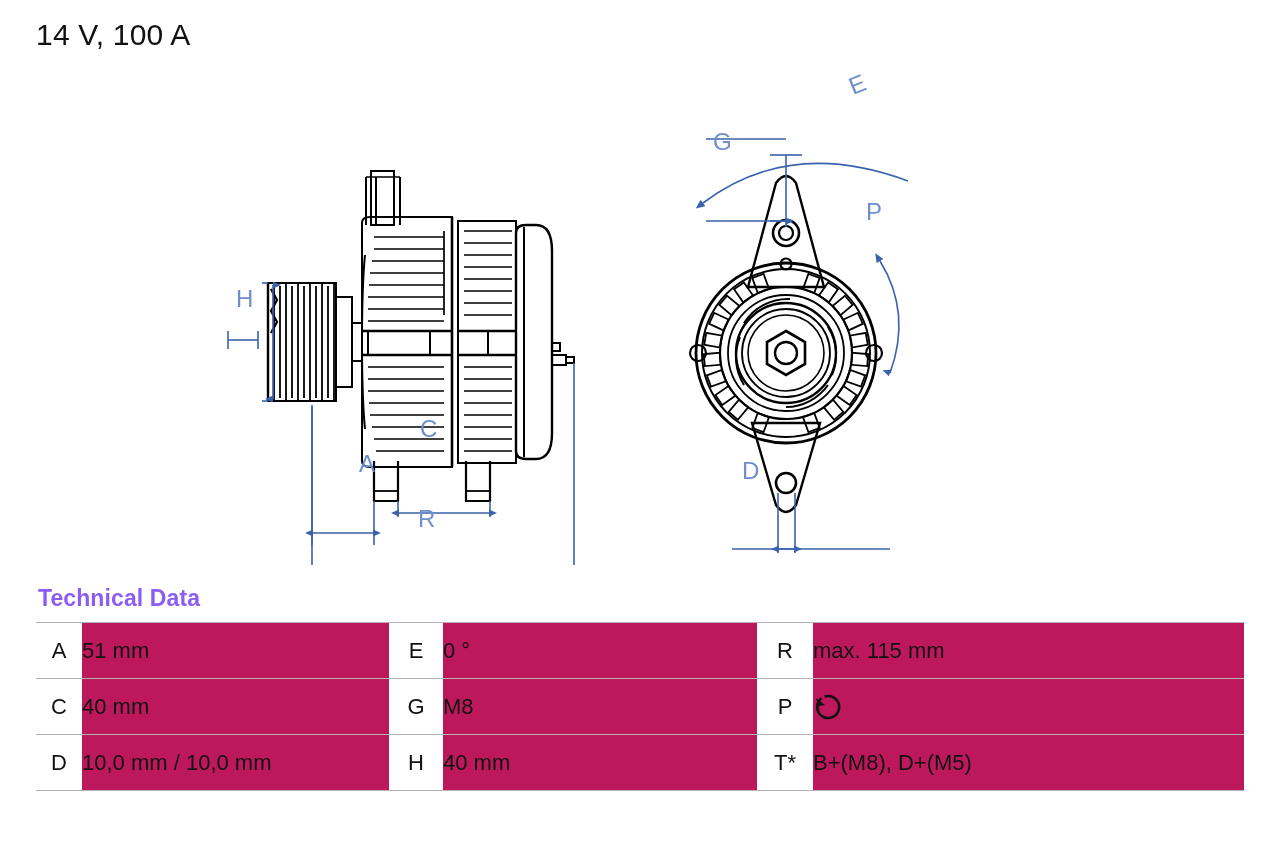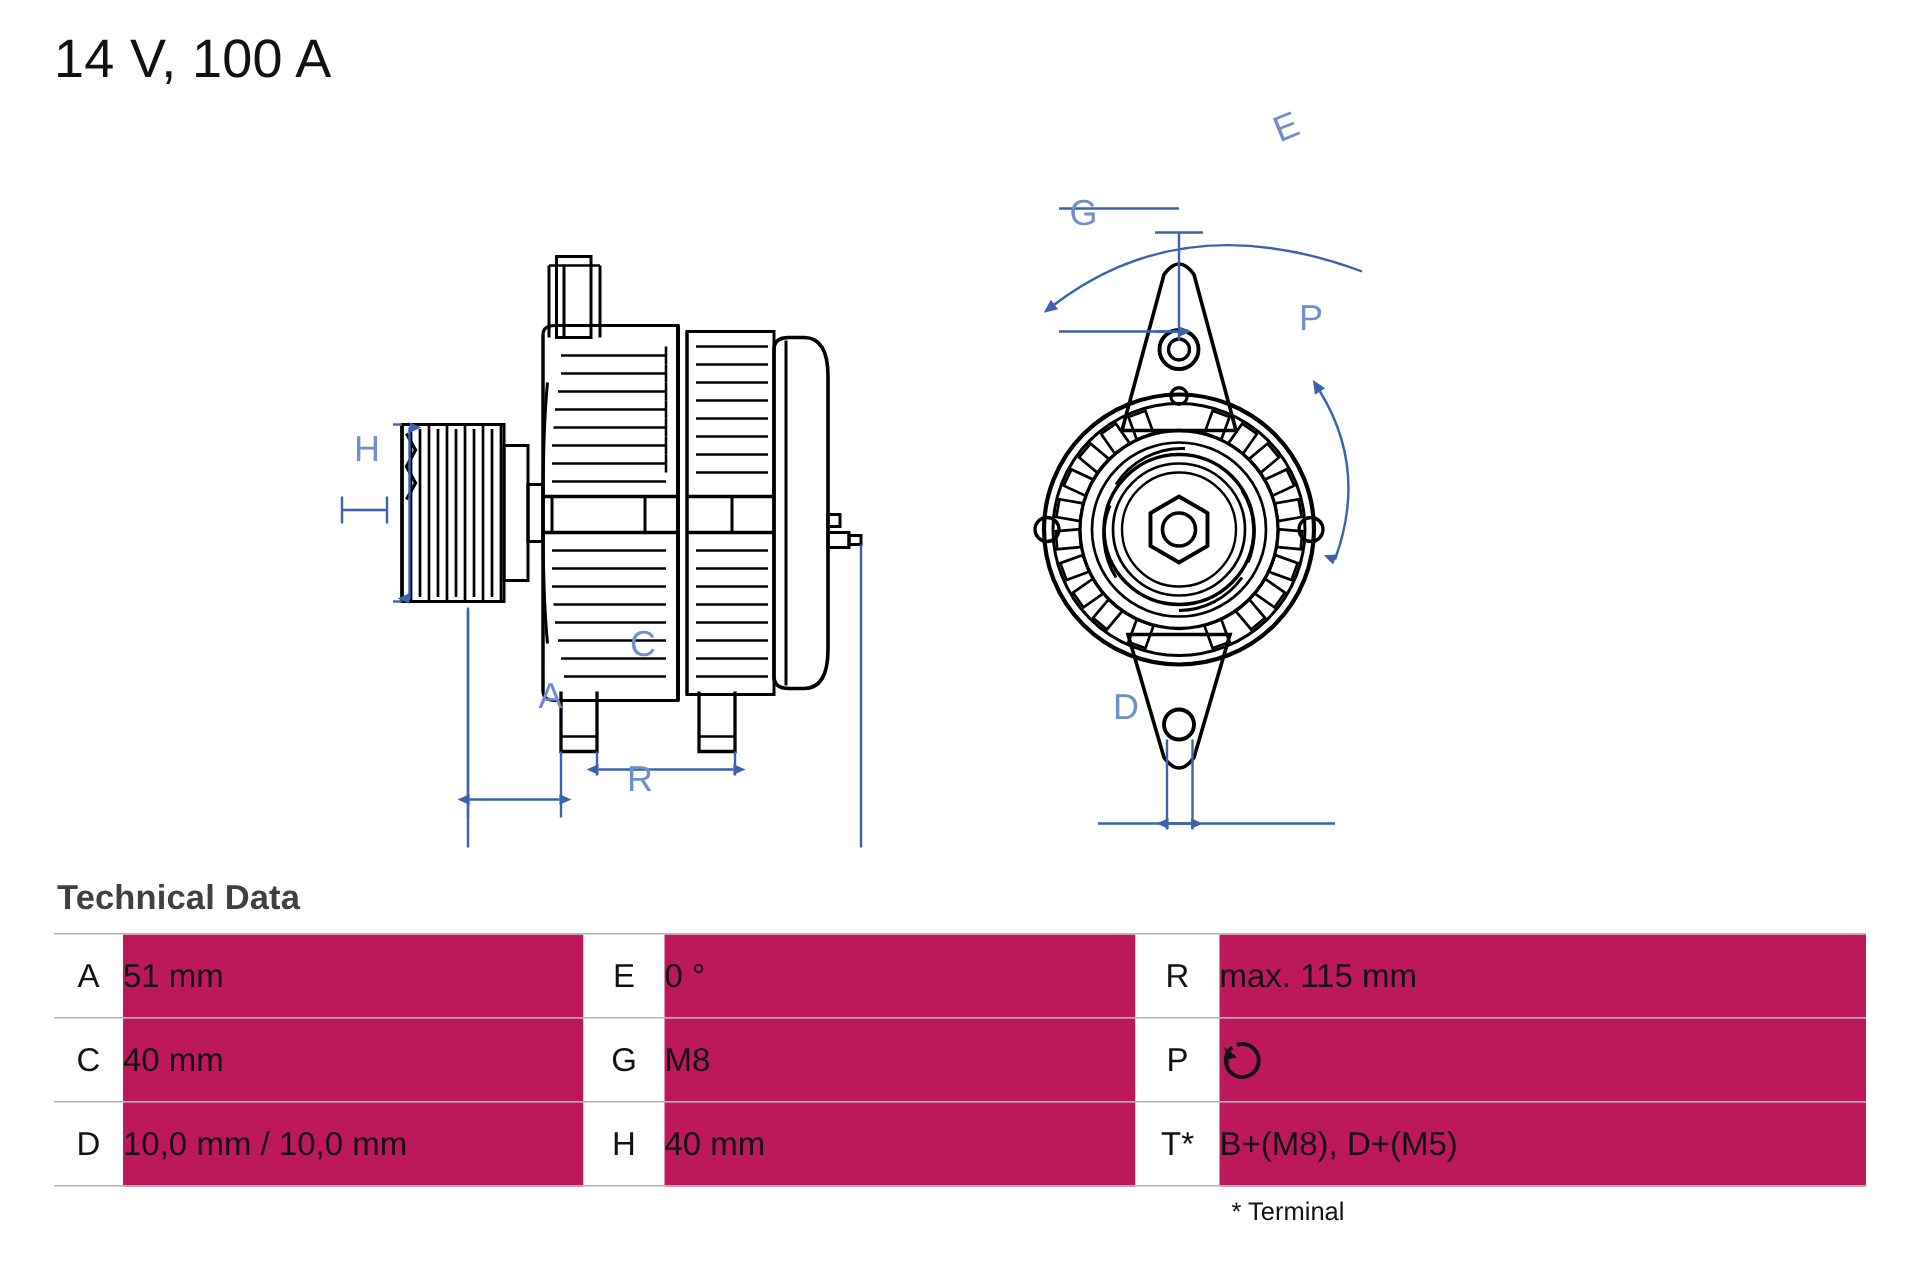--- a/index.html
+++ b/index.html
@@ -14,21 +14,21 @@
     font-family: "Liberation Sans", sans-serif;
     color: #111111;
     overflow: hidden;
   }
 
   
   #product-title {
     position: absolute;
     left: 36px;
     top: 18px;
-    font-size: 36px;
+    font-size: 30px;
     font-weight: 400;
     letter-spacing: 0.2px;
     color: #111111;
     white-space: nowrap;
   }
 
   
   #drawings {
     position: absolute;
     left: 0;
@@ -43,21 +43,21 @@
   
   #tech-section {
     position: absolute;
     left: 36px;
     top: 585px;
     width: 1208px;
   }
   #tech-heading {
     font-size: 23px;
     font-weight: bold;
-    color: #404040;
+    color: #8b5cf6;
     margin: 0 0 10px 2px;
     letter-spacing: 0.1px;
   }
 
   table.spec-table {
     border-collapse: collapse;
     width: 1208px;
     table-layout: fixed;
     border-top: 1px solid #b4b4b4;
   }
@@ -445,14 +445,13 @@
         <td class="key-cell">D</td>
         <td class="val-cell">10,0 mm / 10,0 mm</td>
         <td class="key-cell">H</td>
         <td class="val-cell">40 mm</td>
         <td class="key-cell">T*</td>
         <td class="val-cell">B+(M8), D+(M5)</td>
       </tr>
     </tbody>
   </table>
 
-  <div id="footnote">* Terminal</div>
 </div>
 
 </body></html>

